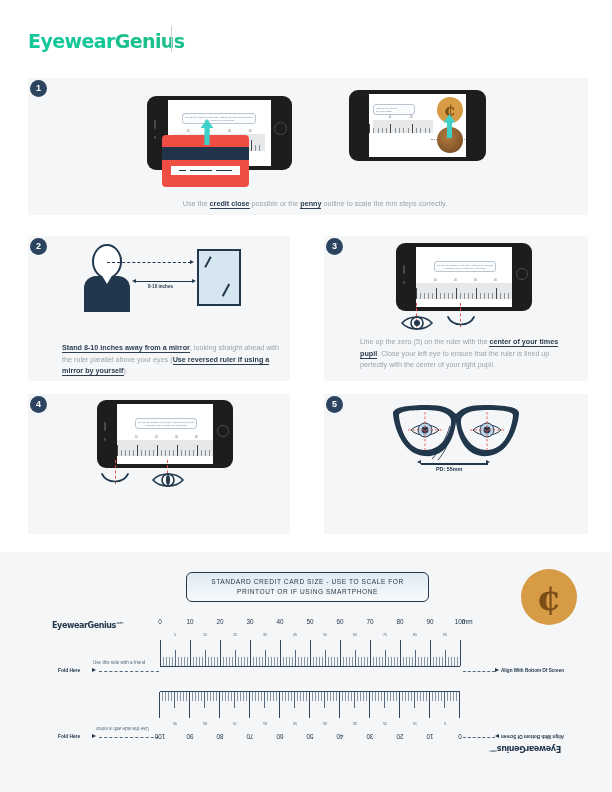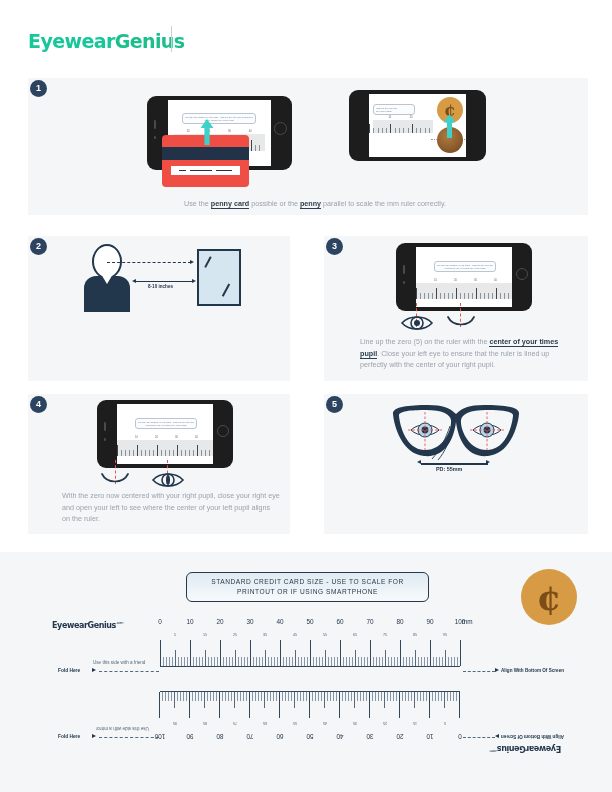--- a/index.html
+++ b/index.html
@@ -239,21 +239,21 @@
           <div class="mini-num" style="left: 40.8571px; top: -4px;">20</div>
         </div>
       <div style="position:absolute;left:62px;top:45px;width:34px;border-top:0.7px dotted #999;"></div>
     </div>
   </div>
   <div class="penny" style="left:437px;top:97px;width:26px;height:26px;display:flex;align-items:center;justify-content:center;color:#7b4d17;font-size:17px;font-weight:bold;font-family:'DejaVu Serif',serif;">¢</div>
   <div class="penny-dark" style="left:437px;top:127px;width:26px;height:26px;background:radial-gradient(circle at 40% 35%,#b07a3e,#6e4520);"></div>
   <svg class="up-arrow" style="left:443px;top:114px;" width="13" height="24" viewBox="0 0 13 24">
     <path d="M6.5 0 L12.5 8.5 L9 8.5 L9 24 L4 24 L4 8.5 L0.5 8.5 Z" fill="#3fd0c9"></path>
   </svg>
-  <div class="caption" id="cap1"><span>Use the </span><b>penny card</b><span> possible or the </span><b>penny</b><span> parallel to scale the mm ruler correctly.</span></div>
+  <div class="caption" id="cap1"><span>Use the </span><b>credit close</b><span> possible or the </span><b>penny</b><span> outline to scale the mm steps correctly.</span></div>
 
   <div class="panel" id="panel2"></div>
   <div class="step-num" id="s2num">2</div>
 
   <div class="person-head" style="left:92px;top:244px;width:30px;height:35px;"></div>
   <div class="person-body" style="left:84px;top:276px;width:46px;height:36px;"></div>
   <div style="position:absolute;left:101px;top:274px;width:12px;height:10px;background:#fff;
        clip-path:polygon(0 0,100% 0,50% 100%);"></div>
 
   <div class="mirror-frame" style="left:197px;top:249px;width:44px;height:57px;"></div>
@@ -261,20 +261,21 @@
   <div class="mirror-glint" style="left:225px;top:283px;width:1.6px;height:14px;transform:rotate(28deg);"></div>
 
   <div class="dash-line" style="left:107px;top:262px;width:84px;"></div>
   <div class="arrow-r" style="left:190px;top:259.5px;"></div>
 
   <div class="dim-line" style="left:136px;top:281px;width:58px;"></div>
   <div class="arrow-l" style="left:132px;top:278.5px;"></div>
   <div class="arrow-r" style="left:192px;top:278.5px;"></div>
   <div class="dim-label" style="left:148px;top:284px;">8-10 inches</div>
 
+  <div class="caption" id="cap2"><b>Stand 8-10 inches away from a mirror</b><span>, looking straight ahead with the ruler parallel above your eyes (</span><b>Use reversed ruler if using a mirror by yourself</b><span>).</span></div>
 
   <div class="panel" id="panel3"></div>
   <div class="step-num" id="s3num">3</div>
 
   <div class="phone" style="left:396px;top:243px;width:136px;height:68px;">
     <div class="scr" style="left:20px;top:4px;width:96px;height:60px;">
       <div class="mini-box" style="left:18px;top:14px;width:62px;">STANDARD CREDIT CARD SIZE - USE TO SCALE FOR PRINTOUT OR IF USING SMARTPHONE</div>
       <div class="gray-band" style="left:0px;top:36px;width:96px;height:16px;background:#e6e8ea;"></div>
       <div class="mini-ruler" id="p3ruler" style="top:36px;height:16px;">
           <div class="mini-tick" style="left: 0px; height: 11px; background: rgb(68, 68, 68);"></div>
@@ -374,21 +375,20 @@
 
   <svg style="position:absolute;left:101px;top:473px;" width="28" height="13" viewBox="0 0 28 13">
     <path d="M1 1 C6 11, 22 11, 27 1" fill="none" stroke="#22374c" stroke-width="1.7" stroke-linecap="round"></path>
   </svg>
   <svg style="position:absolute;left:151px;top:470px;" width="34" height="20" viewBox="0 0 34 20">
     <path d="M2 10 C9 2, 25 2, 32 10 C25 18, 9 18, 2 10 Z" fill="none" stroke="#22374c" stroke-width="1.6"></path>
     <circle cx="17" cy="10" r="6" fill="none" stroke="#22374c" stroke-width="1.6"></circle>
     <ellipse cx="17" cy="10" rx="2" ry="5" fill="#22374c"></ellipse>
   </svg>
 
-  <div class="caption" id="cap4"><span>With the zero now centered with your right pupil, close your right eye and open your left to see where the center of your left pupil aligns on the ruler.</span></div>
 
   <div class="panel" id="panel5"></div>
   <div class="step-num" id="s5num">5</div>
 
   <svg style="position:absolute;left:388px;top:404px;" width="136" height="66" viewBox="0 0 136 66">
     <path d="M5 10 C4 3, 20 1, 40 1 C55 1, 62 4, 68 10 C74 4, 81 1, 96 1 C116 1, 132 3, 131 10
              C130 22, 122 50, 100 52 C78 54, 70 34, 68 18 C66 34, 58 54, 36 52 C14 50, 6 22, 5 10 Z" fill="#22374c"></path>
     <path d="M11 12 C10 7, 23 6, 38 6 C54 6, 62 10, 63 16 C64 26, 55 47, 36 46 C18 45, 12 22, 11 12 Z" fill="#f5f6f7"></path>
     <path d="M125 12 C126 7, 113 6, 98 6 C82 6, 74 10, 73 16 C72 26, 81 47, 100 46 C118 45, 124 22, 125 12 Z" fill="#f5f6f7"></path>
     <path d="M62 22 C58 34, 52 46, 44 55" fill="none" stroke="#22374c" stroke-width="0.9"></path>

